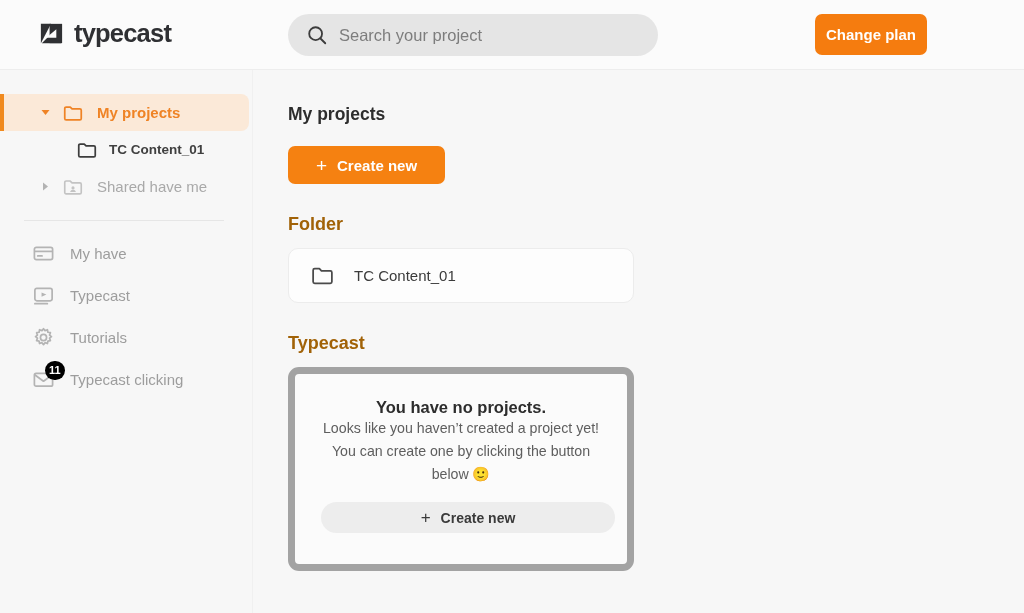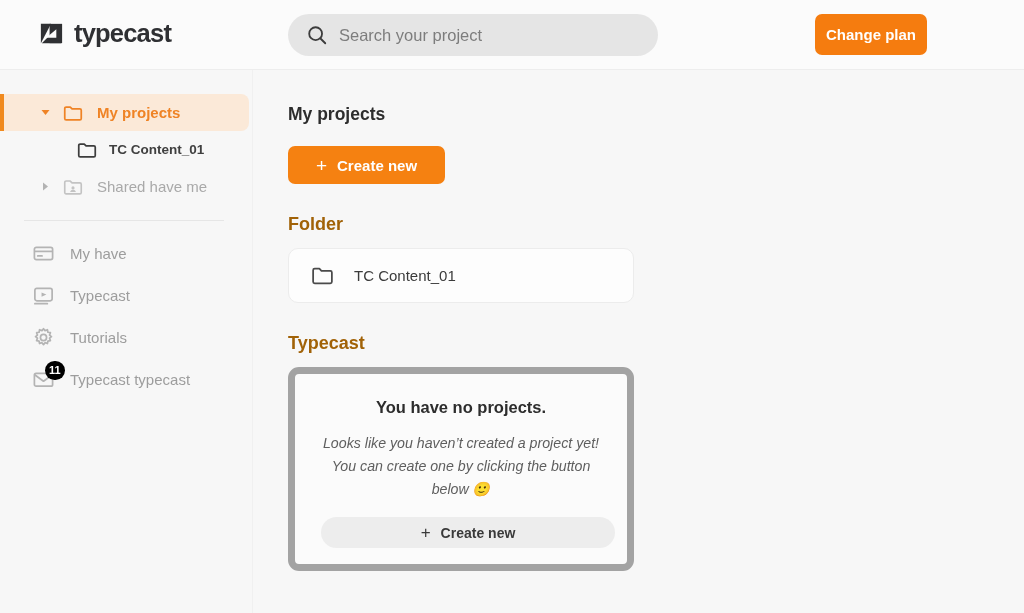--- a/index.html
+++ b/index.html
@@ -126,21 +126,21 @@
   .folder-card-icon { width: 25px; height: 25px; flex: none; }
   .folder-card-label { margin-left: 19px; font-size: 15px; color: #3b3b3b; }
 
   .project-card {
     margin-top: 13px; width: 346px; height: 204px;
     background: #fbfbfb; border: 7px solid #a3a3a3; border-radius: 11px;
     padding: 24px 26px 0 26px; text-align: center;
   }
   .empty-title { font-size: 16.5px; font-weight: bold; color: #2d2d2d; }
   .empty-desc {
-    margin-top: 15px; font-size: 14.2px; color: #5e5e5e; line-height: 1.63; font-style: italic;
+    font-size: 14.2px; color: #5e5e5e; line-height: 1.63;
   }
   .create-new-secondary {
     margin-top: 16px; width: 294px; height: 31px;
     background: #ededed; border: none; border-radius: 16px;
     color: #3a3a3a; font-size: 14px; font-weight: bold;
     font-family: "Liberation Sans", sans-serif; cursor: pointer;
     display: flex; align-items: center; justify-content: center; gap: 10px;
   }
   .create-new-secondary .plus-glyph { font-size: 17px; font-weight: normal; }
 </style>
@@ -248,21 +248,21 @@
       </div>
 
       <div class="menu-row">
         <span class="menu-icon">
           <svg viewBox="0 0 24 24" fill="none" stroke="#b4b4b4" stroke-width="1.8">
             <rect x="2.5" y="5.5" width="19" height="13.5" rx="1.8"></rect>
             <path d="M2.8 7 L12 13.8 L21.2 7" stroke-linejoin="round"></path>
           </svg>
           <span class="badge">11</span>
         </span>
-        <span class="menu-label">Typecast typecast</span>
+        <span class="menu-label">Typecast clicking</span>
       </div>
     </div>
   </div>
 
   <div class="main">
 
     <div class="page-title">My projects</div>
 
     <button class="create-new-primary">
       <span class="plus-glyph">+</span>

